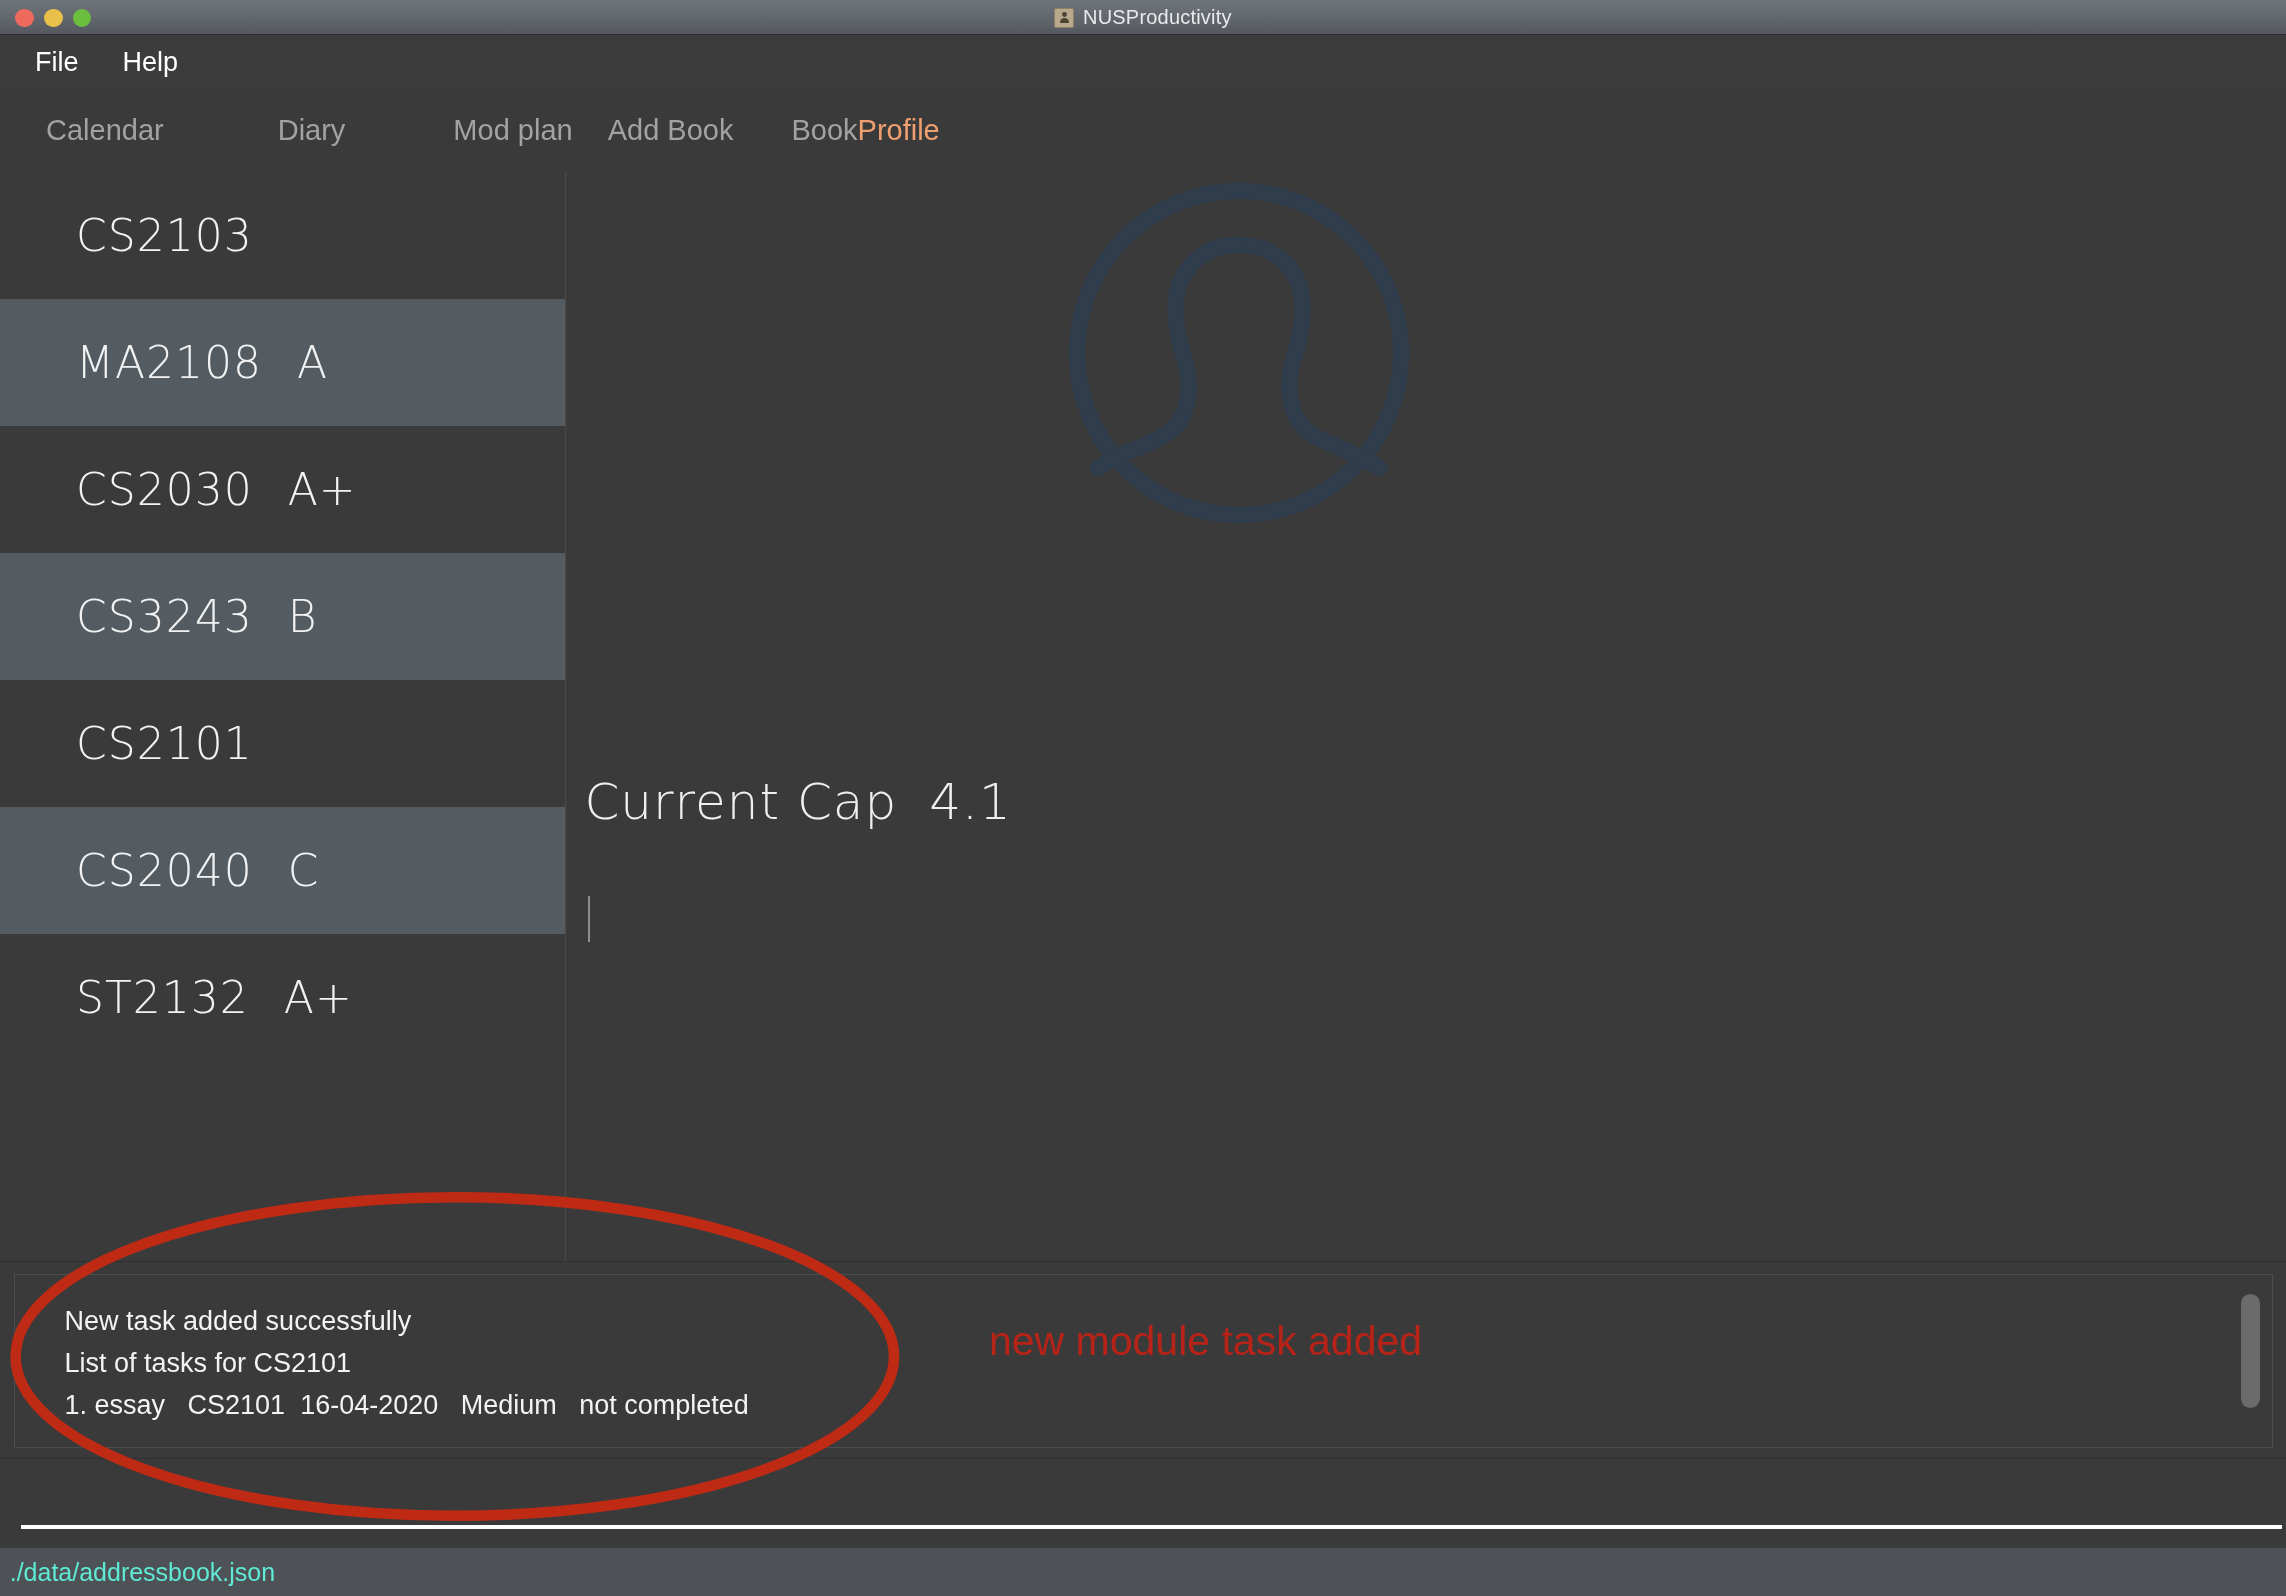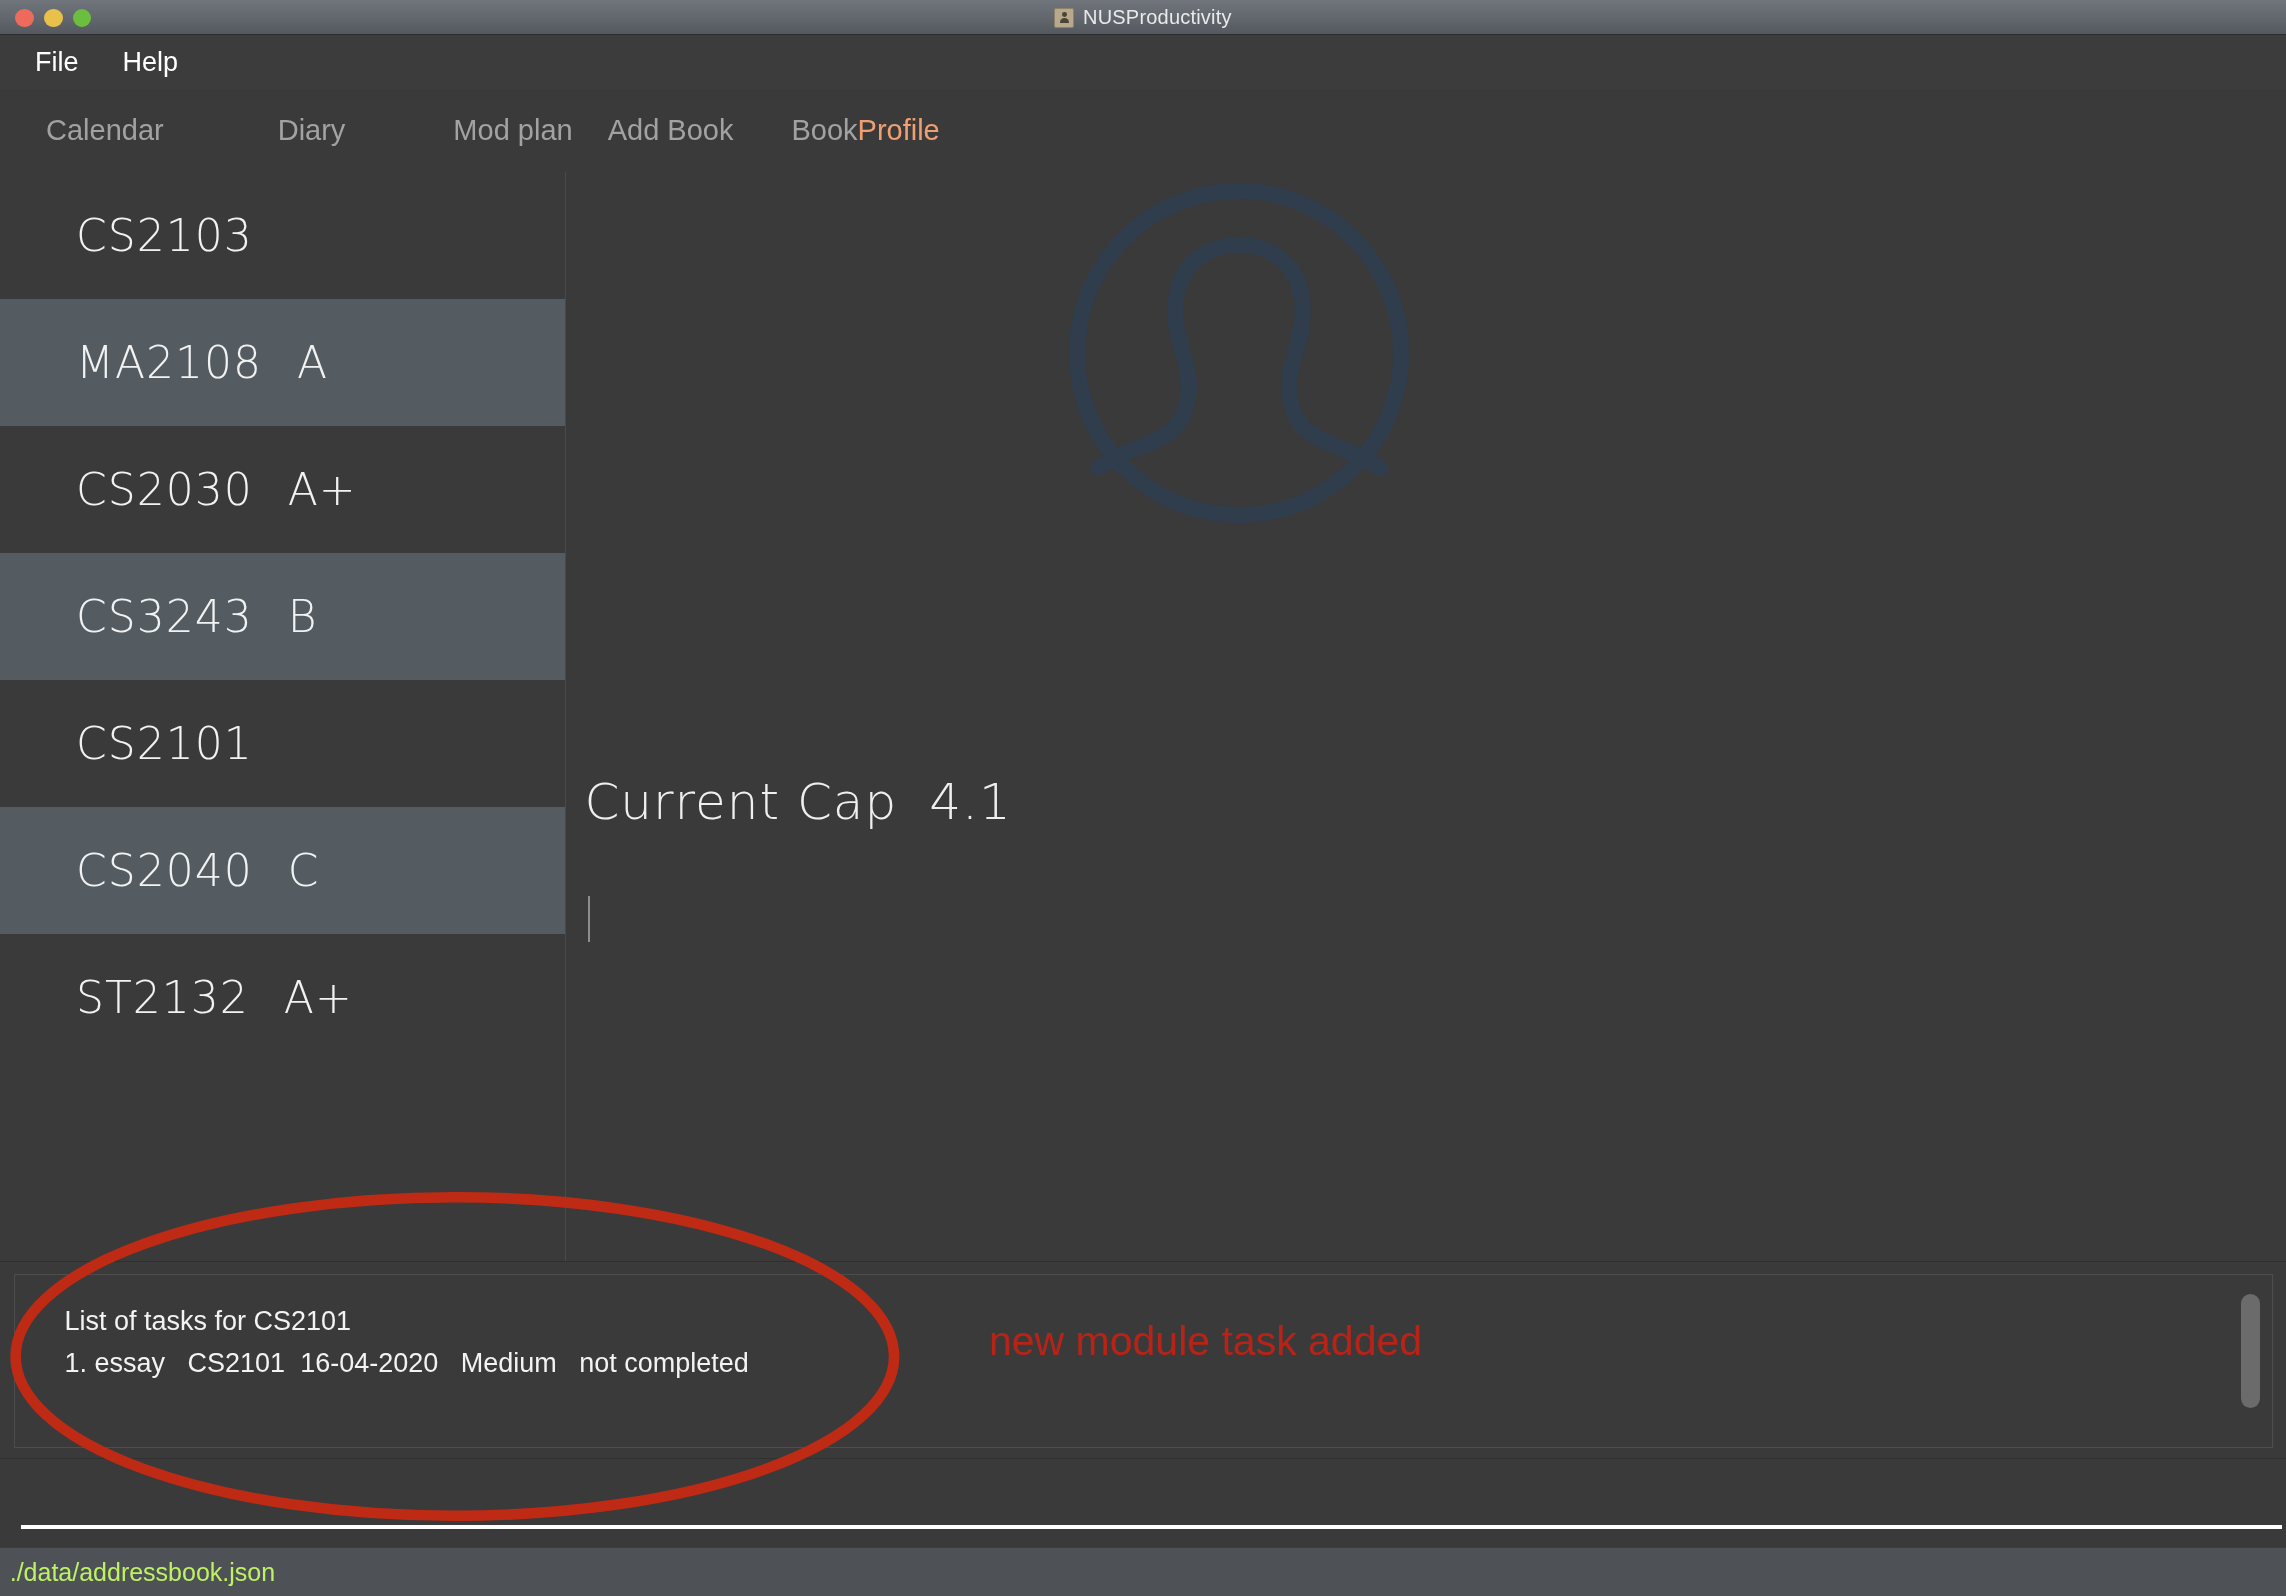--- a/index.html
+++ b/index.html
@@ -149,21 +149,21 @@
     background: transparent; border: none; outline: none;
     color: #f0f0f0; font-size: 27px; font-family: "Liberation Sans", sans-serif;
   }
 
   
   .statusbar {
     position: absolute; left: 0; top: 1547px; width: 2286px; height: 50px;
     background: #4e5257; border-top: 1px solid #3b3e42;
     display: flex; align-items: center; padding-left: 9.7px;
   }
-  .status-text { color: #bef264; font-size: 25px; }
+  .status-text { color: #5eead4; font-size: 25px; }
 
   
   .annotation-layer {
     position: absolute; left: 4px; top: 0; width: 2286px; height: 1597px;
     pointer-events: none;
   }
   .annot-note {
     position: absolute; left: 985px; top: 1318px;
     color: #b82318; font-size: 41px; white-space: nowrap;
   }
@@ -249,20 +249,21 @@
       <div class="caret"></div>
       <div class="cap-row">
         <span class="cap-label">Current Cap</span>
         <span class="cap-value">4.1</span>
       </div>
     </div>
   </div>
 
   <div class="results-outer">
     <div class="results-box">
+      <div class="result-line">New task added successfully</div>
       <div class="result-line">List of tasks for CS2101</div>
       <div class="result-line">1. essay   CS2101  16-04-2020   Medium   not completed</div>
       <div class="scroll-track">
         <div class="scroll-thumb"></div>
       </div>
     </div>
   </div>
 
   <div class="cmdbox">
     <input class="cmd-input" type="text" placeholder="" style="">

